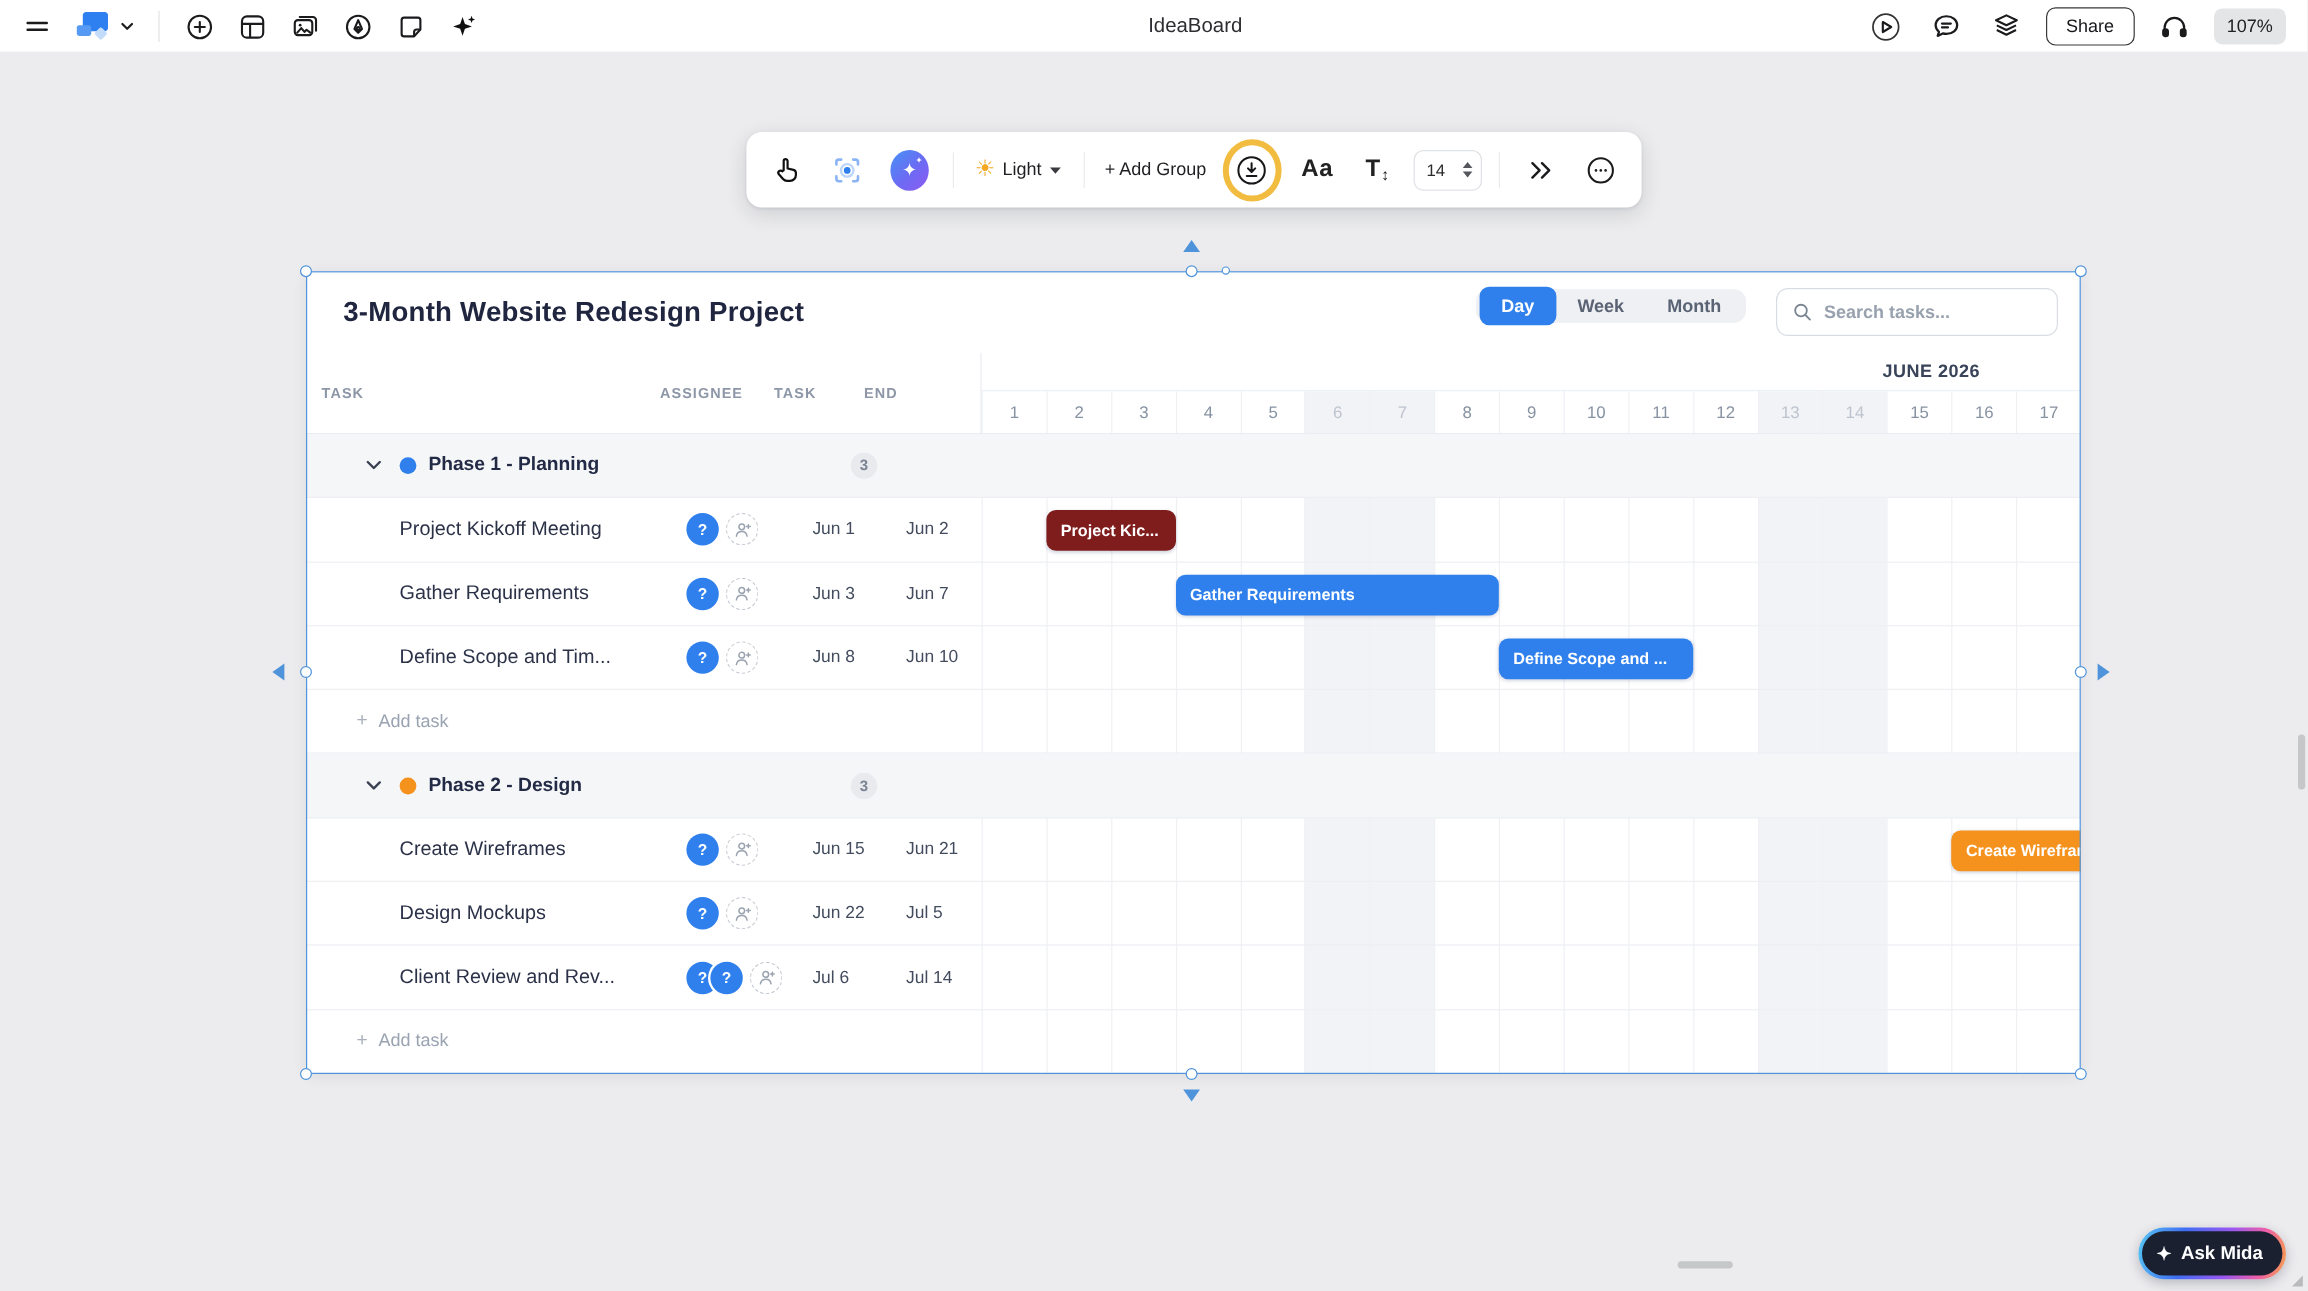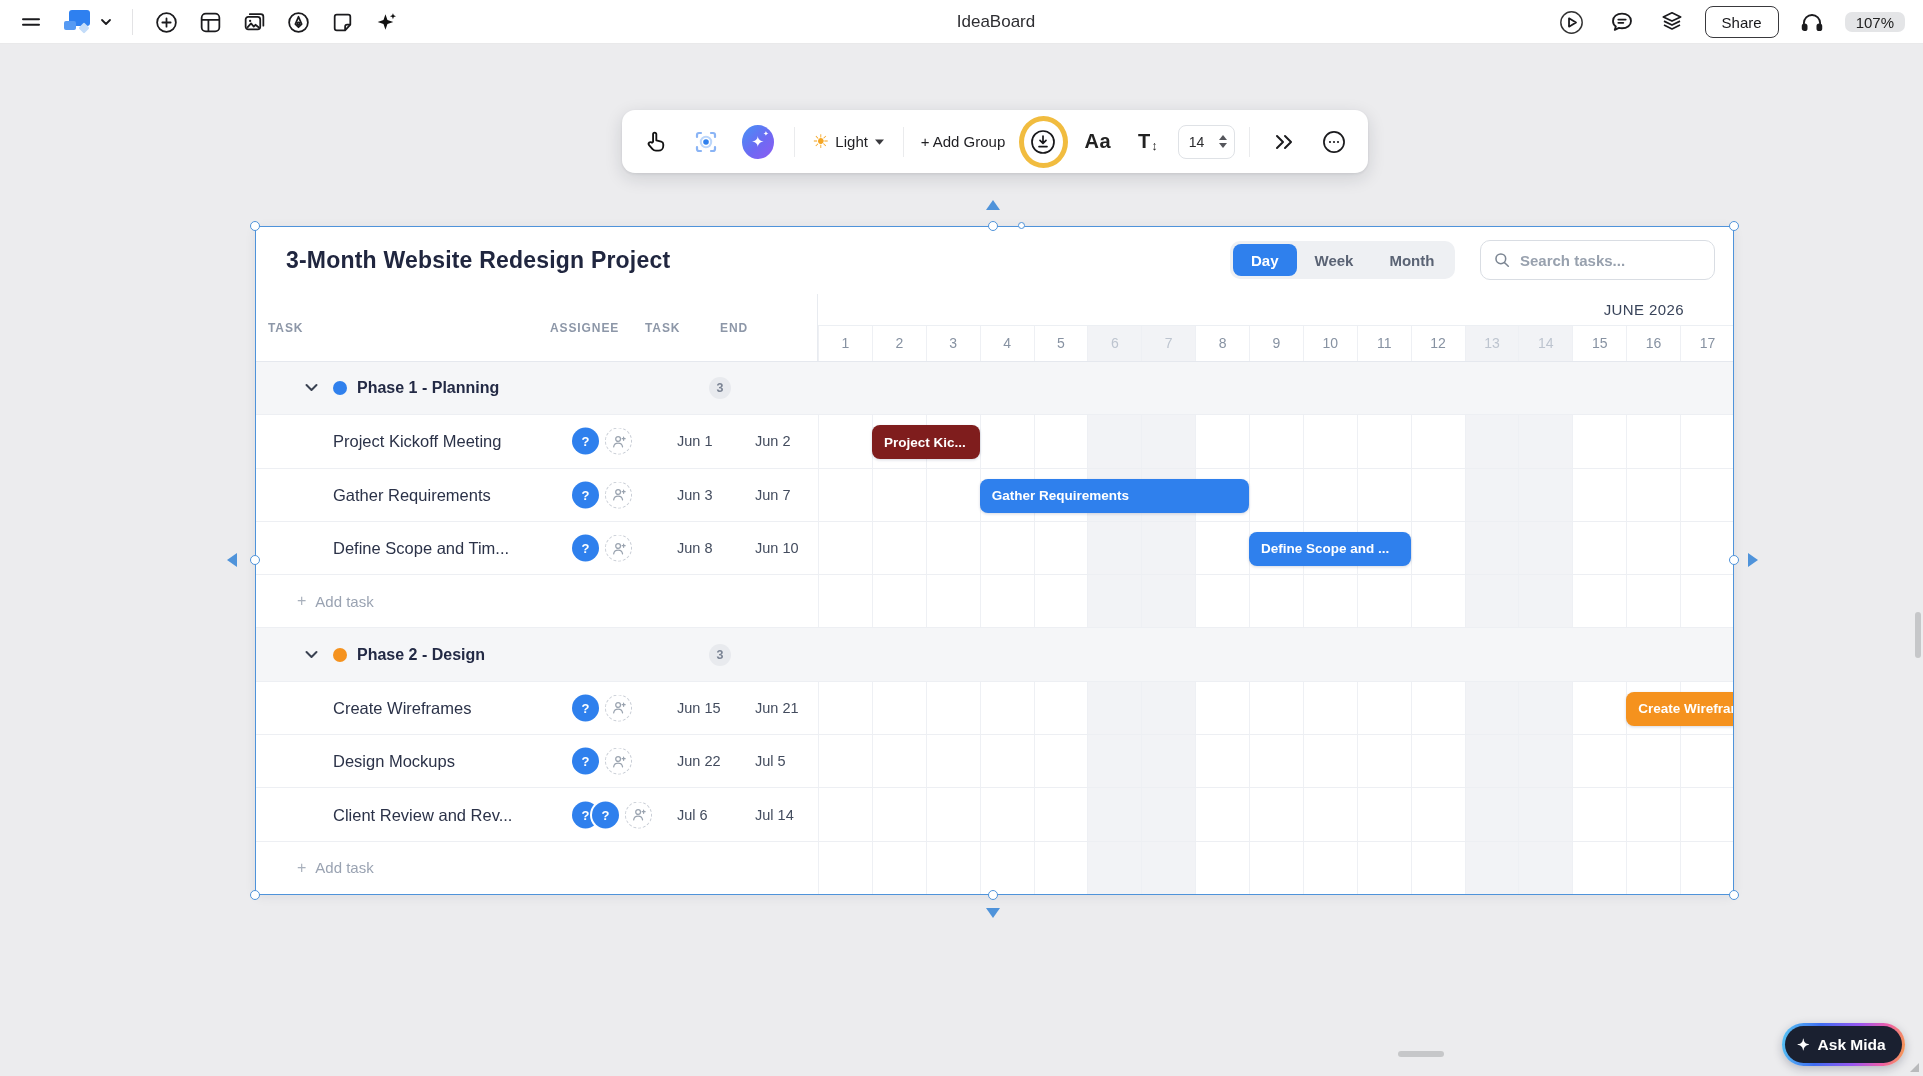--- a/index.html
+++ b/index.html
@@ -8,21 +8,21 @@
   svg { display:block; }
 
   
   .topbar { position:absolute; left:0; top:0; width:1923px; height:44px; background:#ffffff; border-bottom:1px solid #e9e9ea; z-index:30; }
   .tb-left { position:absolute; left:14px; top:0; height:44px; display:flex; align-items:center; gap:10px; }
   .tb-right { position:absolute; right:18px; top:0; height:44px; display:flex; align-items:center; gap:16px; }
   .tb-title { position:absolute; left:996px; top:0; height:44px; transform:translateX(-50%); display:flex; align-items:center; font-size:17px; color:#2e2e32; }
   .icon-btn { width:34px; height:34px; display:flex; align-items:center; justify-content:center; border-radius:7px; cursor:pointer; }
   .tb-divider { width:1px; height:26px; background:#e3e3e5; margin:0 6px; }
   .share-btn { height:32px; padding:0 16px; border:1.5px solid #39393d; border-radius:8px; display:flex; align-items:center; font-size:15px; color:#18181b; background:#fff; }
-  .zoom-badge { height:20px; padding:0 11px; background:#e4e5e7; border-radius:7px; display:flex; align-items:center; font-size:15px; color:#222; }
+  .zoom-badge { height:30px; padding:0 11px; background:#e4e5e7; border-radius:7px; display:flex; align-items:center; font-size:15px; color:#222; }
 
   
   .floatbar { position:absolute; left:622px; top:110px; width:746px; height:63px; background:#fff; border-radius:13px; box-shadow:0 5px 18px rgba(20,25,40,.14), 0 1px 3px rgba(20,25,40,.08); display:flex; align-items:center; padding:0 14px; gap:10px; z-index:25; }
   .fb-divider { width:1px; height:30px; background:#eaebed; margin:0 4px; }
   .fb-tile { height:44px; min-width:40px; padding:0 6px; display:flex; align-items:center; justify-content:center; gap:6px; border-radius:9px; cursor:pointer; }
   .grad-circle { width:34px; height:34px; border-radius:50%; background:linear-gradient(135deg,#4d8bf5 10%,#6d6af3 55%,#8e5bf2 100%); display:flex; align-items:center; justify-content:center; color:#fff; font-size:15px; position:relative; }
   .grad-circle .mini { position:absolute; right:5px; top:5px; font-size:7px; }
   .theme-label { font-size:15px; color:#1f1f23; }
   .sun-glyph { color:#f5a623; font-size:19px; line-height:1; }
   .addgroup-label { font-size:15px; color:#1f1f23; white-space:nowrap; }
@@ -33,32 +33,32 @@
   .stepper { width:60px; height:34px; border:1px solid #dfe2e6; border-radius:8px; display:flex; align-items:center; padding:0 7px 0 10px; gap:8px; }
   .stepper .val { flex:1; font-size:14px; color:#2b2b2e; }
   .step-arrows { display:flex; flex-direction:column; gap:3px; cursor:pointer; }
   .tri-up { width:0; height:0; border-left:4px solid transparent; border-right:4px solid transparent; border-bottom:5px solid #55565c; }
   .tri-dn { width:0; height:0; border-left:4px solid transparent; border-right:4px solid transparent; border-top:5px solid #55565c; }
 
   
   .widget { position:absolute; left:255px; top:226px; width:1479px; height:669px; background:#fff; border-radius:6px; box-shadow:0 2px 12px rgba(25,30,50,.07); overflow:hidden; z-index:10; }
   .w-header { position:relative; height:68px; }
   .w-title { position:absolute; left:31px; top:50%; transform:translateY(-50%); font-size:23px; font-weight:800; color:#20263f; letter-spacing:.2px; }
-  .view-toggle { position:absolute; left:975px; top:15px; height:38px; background:#eef0f3; border-radius:10px; display:flex; align-items:center; padding:3px; }
+  .view-toggle { position:absolute; left:975px; top:15px; height:28px; background:#eef0f3; border-radius:10px; display:flex; align-items:center; padding:3px; }
   .vt-tab { height:32px; padding:0 18px; display:flex; align-items:center; border-radius:8px; font-size:15px; font-weight:600; color:#5a6374; cursor:pointer; white-space:nowrap; }
   .vt-tab.active { background:#2f80ed; color:#fff; }
   .search-box { position:absolute; left:1225px; top:14px; width:235px; height:40px; border:1px solid #d9dde3; border-radius:10px; background:#fff; display:flex; align-items:center; padding:0 12px; gap:9px; }
   .search-box input { border:none; outline:none; flex:1; font-size:15px; color:#333; font-family:"Liberation Sans",sans-serif; background:transparent;font-weight:bold; }
   .search-box input::placeholder { color:#98a1ae; }
 
   .t-header { position:relative; height:68px; display:flex; border-bottom:1px solid #e5e8ee; }
   .cols-head { position:relative; width:563px; border-right:1px solid #e8ebf0; }
   .col-label { position:absolute; top:50%; transform:translateY(-50%); font-size:12px; font-weight:700; color:#8d97a8; letter-spacing:.9px; }
   .tl-head { flex:1; display:flex; flex-direction:column; }
-  .month-row { height:32px; display:flex; align-items:center; justify-content:flex-end; padding-right:50px; font-size:15px; font-weight:400; color:#39445a; letter-spacing:.4px; border-bottom:1px solid #eceff3; }
+  .month-row { height:32px; display:flex; align-items:center; justify-content:flex-end; padding-right:84px; font-size:15px; font-weight:700; color:#39445a; letter-spacing:.4px; border-bottom:1px solid #eceff3; }
   .days-row { height:36px; display:flex; }
   .day-cell { flex:1; display:flex; align-items:center; justify-content:center; font-size:14px; font-weight:500; color:#8792a2; border-left:1px solid #eef0f4; }
   .day-cell.weekend { background:#f2f3f6; color:#bdc4cf; }
 
   .w-body { position:relative; height:533px; }
   .tl-columns { position:absolute; left:563px; top:0; width:916px; height:533px; display:flex; z-index:0; }
   .tl-col { flex:1; border-left:1px solid #eef0f4; }
   .tl-col.weekend { background:#f2f3f6; }
 
   .row { position:relative; height:53.3px; border-bottom:1px solid #edeff3; z-index:1; }

